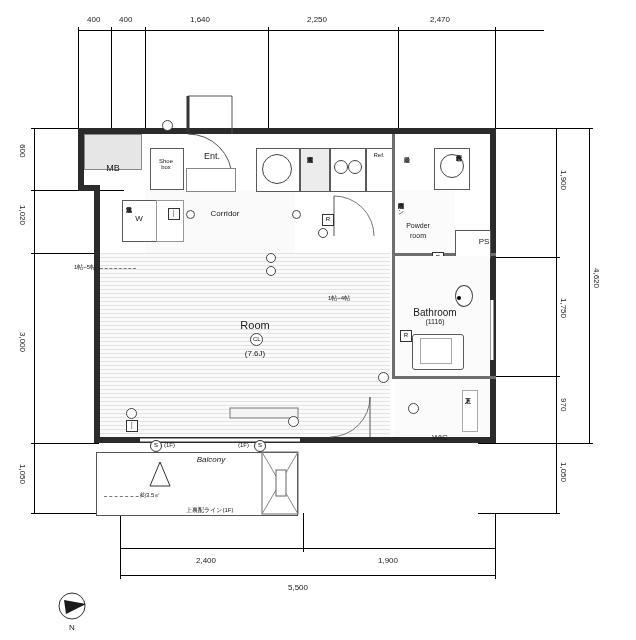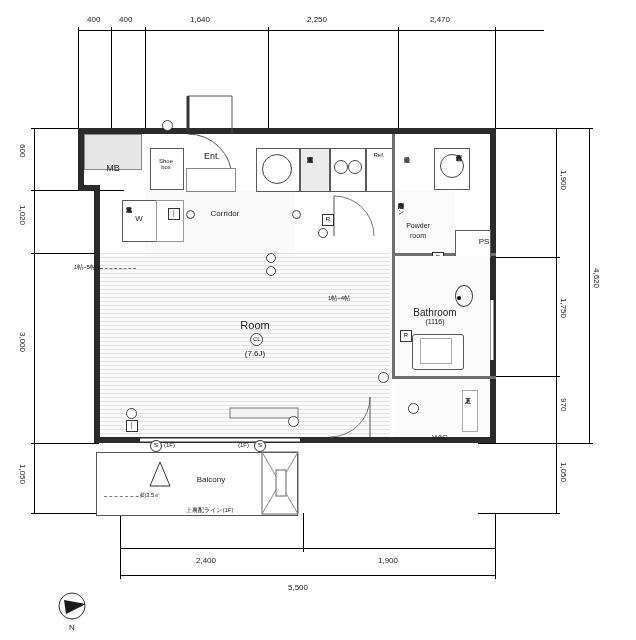--- a/index.html
+++ b/index.html
@@ -196,21 +196,21 @@
   <div class="sq-badge" style="left:400px;top:330px;">R</div>
   <div class="dot" style="left:457px;top:296px;width:4px;height:4px;"></div>
 
   <div class="room-fill" style="left:395px;top:379px;width:95px;height:58px;background:#fbfbfb;"></div>
   <div class="lbl" style="left:418px;top:399px;width:44px;font-size:8px;margin-top:35px;">WIC</div>
   <div class="circ" style="left:408px;top:403px;width:9px;height:9px;"></div>
   <div class="box" style="left:462px;top:390px;width:14px;height:40px;border-color:#aaa;"></div>
   <div class="txt xs vert abs" style="left:465px;top:393px;">上下足入</div>
 
   <div class="box" style="left:96px;top:452px;width:200px;height:62px;border-color:#555;background:#ffffff;"></div>
-  <div class="lbl" style="left:176px;top:476px;width:70px;font-size:8px;">Balcony</div>
+  <div class="lbl" style="left:176px;top:456px;width:70px;font-size:8px;font-style:italic;">Balcony</div>
   <div class="txt xs abs" style="left:140px;top:492px;">約3.5㎡</div>
   <div class="txt xs abs" style="left:186px;top:507px;">上裏配ライン(1F)</div>
   <div class="dashed" style="left:104px;top:496px;width:40px;"></div>
 
   <svg width="636" height="640">
     <polygon points="160,462 150,486 170,486" fill="none" stroke="#333" stroke-width="1"></polygon>
     <rect x="262" y="452" width="36" height="62" fill="none" stroke="#666" stroke-width="1"></rect>
     <line x1="262" y1="452" x2="298" y2="514" stroke="#888" stroke-width="1"></line>
     <line x1="298" y1="452" x2="262" y2="514" stroke="#888" stroke-width="1"></line>
     <rect x="276" y="470" width="10" height="26" fill="#fff" stroke="#666" stroke-width="1"></rect>

